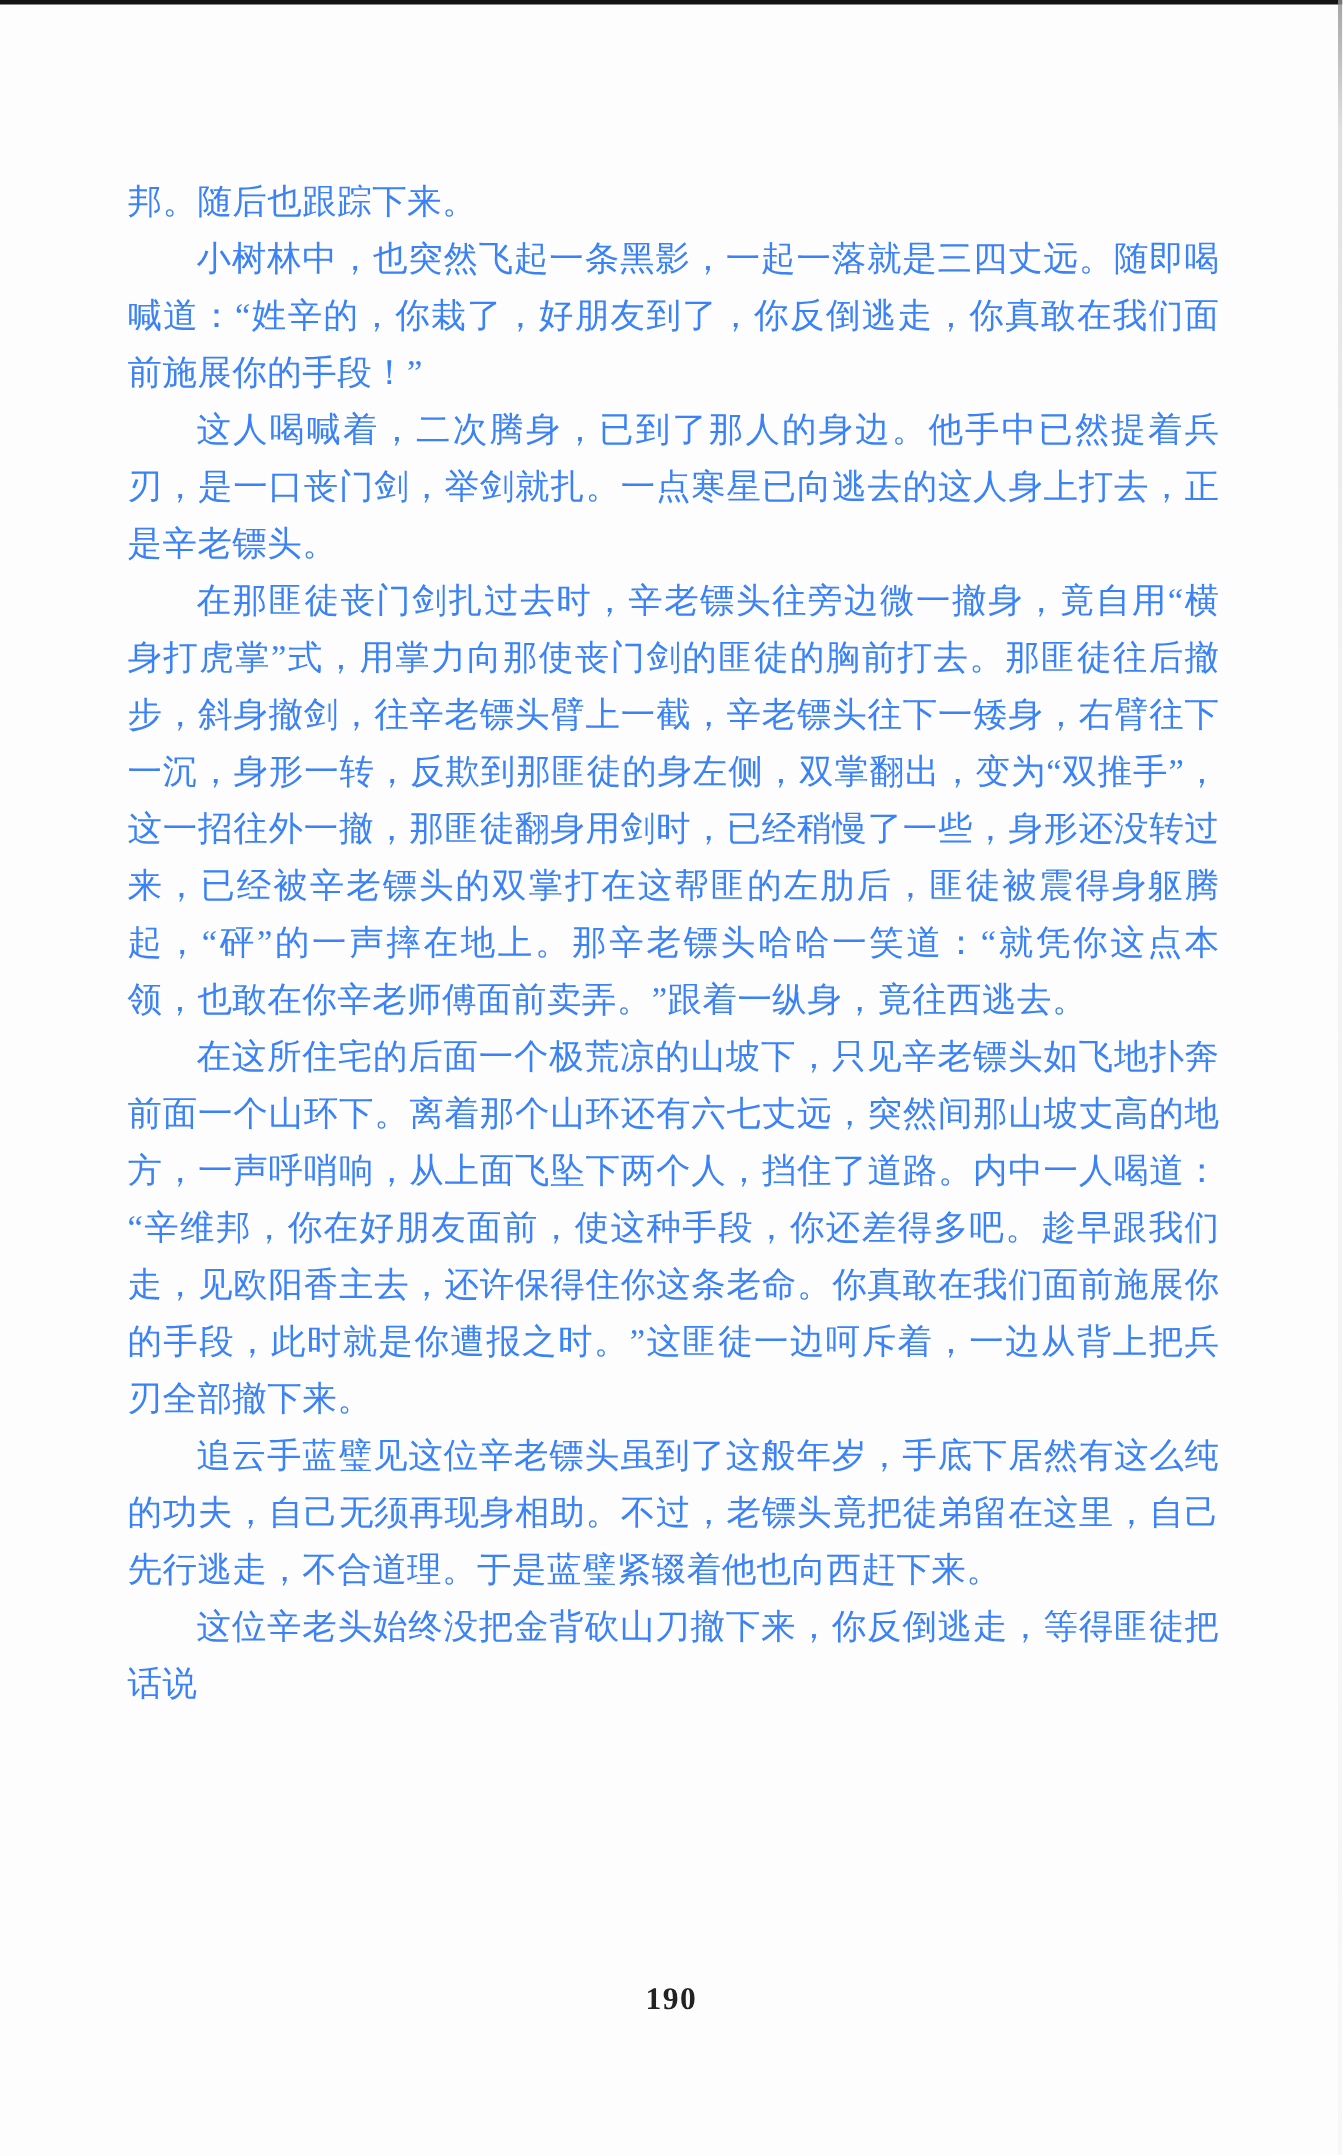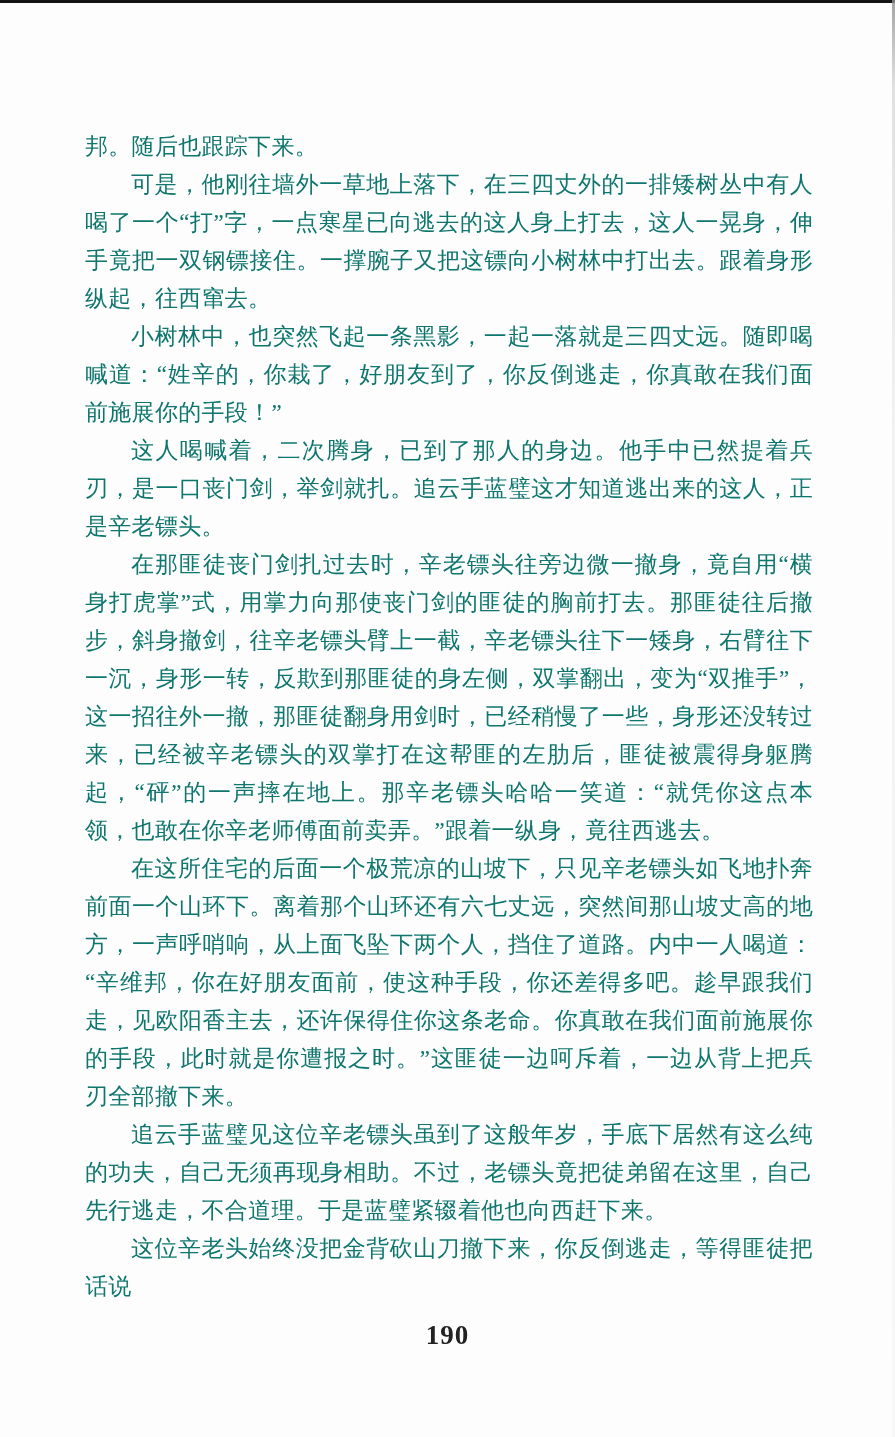--- a/index.html
+++ b/index.html
@@ -27,61 +27,60 @@
     position: absolute;
     top: 0; right: 0;
     width: 3px;
     height: 100%;
     background: linear-gradient(to bottom, #8f8f8f 0%, #d9d9d9 6%, #efefef 30%, #f6f6f6 100%);
     opacity: 0.8;
   }
   .page-text {
     position: absolute;
     left: 85px;
-    top: 128px;
+    top: 116px;
     width: 728px;
     font-size: 23px;
     line-height: 38px;
-    color: #0f766e;
+    color: #3b82f6;
     text-align: justify;
     letter-spacing: 0.3px;
   }
   .page-text p {
     margin: 0;
     padding: 0;
     text-indent: 2em;
   }
   .page-text p.continuation {
     text-indent: 0;
   }
   .page-number {
     position: absolute;
     top: 1320px;
     left: 0;
     width: 100%;
     text-align: center;
-    font-size: 27px;
+    font-size: 21px;
     font-weight: bold;
     color: #222222;
     letter-spacing: 1px;
   }
 </style>
 </head>
 <body>
 
 <div class="book-page">
 
   <div class="scan-edge-top"></div>
   <div class="scan-edge-right"></div>
 
   <div class="page-text">
     <p class="continuation">邦。随后也跟踪下来。</p>
-    <p>可是，他刚往墙外一草地上落下，在三四丈外的一排矮树丛中有人喝了一个“打”字，一点寒星已向逃去的这人身上打去，这人一晃身，伸手竟把一双钢镖接住。一撑腕子又把这镖向小树林中打出去。跟着身形纵起，往西窜去。</p>
     <p>小树林中，也突然飞起一条黑影，一起一落就是三四丈远。随即喝喊道：“姓辛的，你栽了，好朋友到了，你反倒逃走，你真敢在我们面前施展你的手段！”</p>
-    <p>这人喝喊着，二次腾身，已到了那人的身边。他手中已然提着兵刃，是一口丧门剑，举剑就扎。追云手蓝璧这才知道逃出来的这人，正是辛老镖头。</p>
+    <p>这人喝喊着，二次腾身，已到了那人的身边。他手中已然提着兵刃，是一口丧门剑，举剑就扎。一点寒星已向逃去的这人身上打去，正是辛老镖头。</p>
     <p>在那匪徒丧门剑扎过去时，辛老镖头往旁边微一撤身，竟自用“横身打虎掌”式，用掌力向那使丧门剑的匪徒的胸前打去。那匪徒往后撤步，斜身撤剑，往辛老镖头臂上一截，辛老镖头往下一矮身，右臂往下一沉，身形一转，反欺到那匪徒的身左侧，双掌翻出，变为“双推手”，这一招往外一撤，那匪徒翻身用剑时，已经稍慢了一些，身形还没转过来，已经被辛老镖头的双掌打在这帮匪的左肋后，匪徒被震得身躯腾起，“砰”的一声摔在地上。那辛老镖头哈哈一笑道：“就凭你这点本领，也敢在你辛老师傅面前卖弄。”跟着一纵身，竟往西逃去。</p>
     <p>在这所住宅的后面一个极荒凉的山坡下，只见辛老镖头如飞地扑奔前面一个山环下。离着那个山环还有六七丈远，突然间那山坡丈高的地方，一声呼哨响，从上面飞坠下两个人，挡住了道路。内中一人喝道：“辛维邦，你在好朋友面前，使这种手段，你还差得多吧。趁早跟我们走，见欧阳香主去，还许保得住你这条老命。你真敢在我们面前施展你的手段，此时就是你遭报之时。”这匪徒一边呵斥着，一边从背上把兵刃全部撤下来。</p>
     <p>追云手蓝璧见这位辛老镖头虽到了这般年岁，手底下居然有这么纯的功夫，自己无须再现身相助。不过，老镖头竟把徒弟留在这里，自己先行逃走，不合道理。于是蓝璧紧辍着他也向西赶下来。</p>
     <p>这位辛老头始终没把金背砍山刀撤下来，你反倒逃走，等得匪徒把话说</p>
   </div>
 
   <div class="page-number">190</div>
 
 </div>
 

